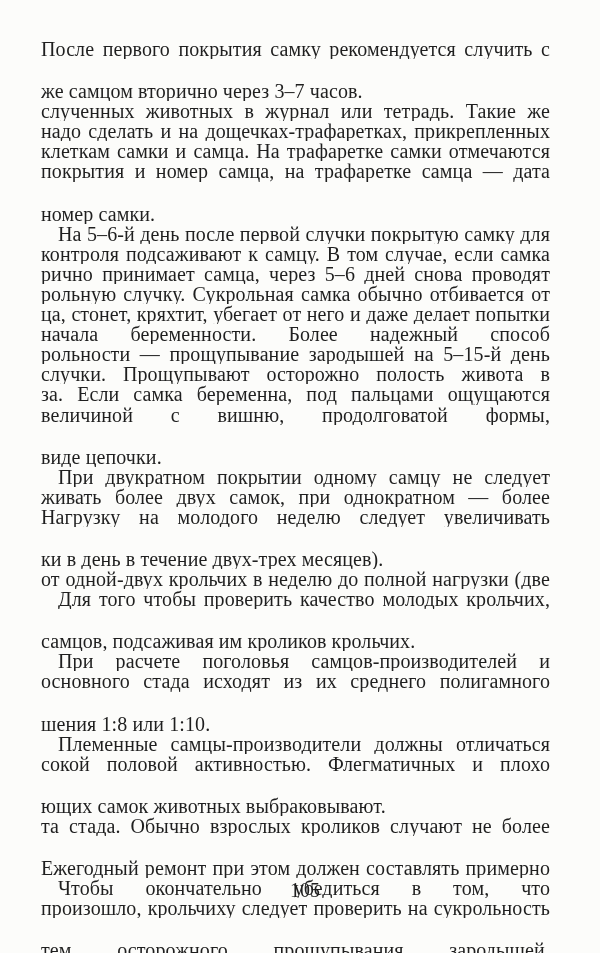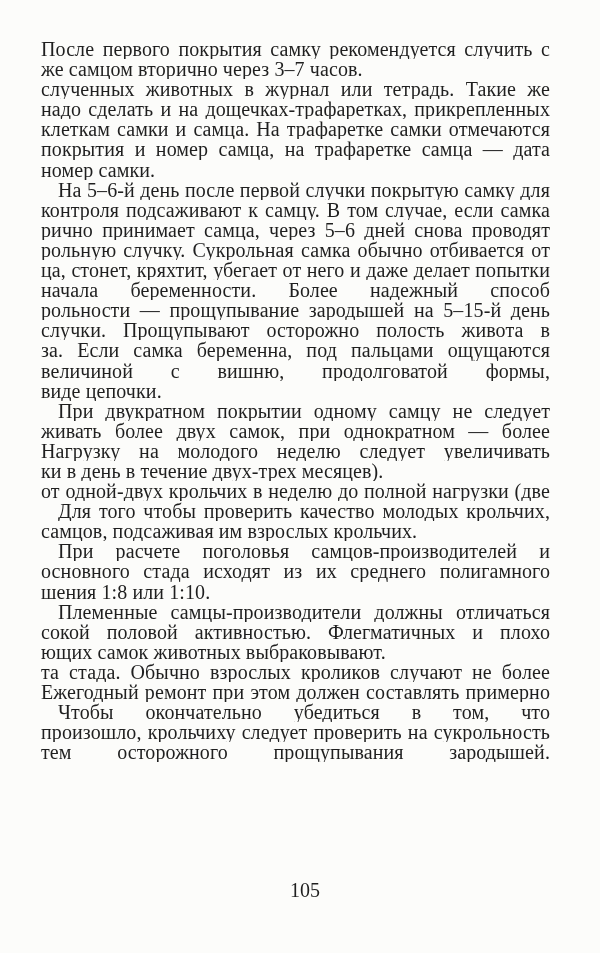--- a/index.html
+++ b/index.html
@@ -32,20 +32,21 @@
     margin: 0;
   }
   .line {
     text-align: justify;
     text-align-last: justify;
     height: 20.1px;
     overflow: hidden;
   }
   .line.last {
     text-align-last: left;
+    margin-top: 22px;
   }
   .line.indent {
     padding-left: 17px;
   }
   .page-number {
     position: absolute;
     top: 879px;
     left: 0;
     width: 610px;
     text-align: center;
@@ -84,21 +85,21 @@
       </div>
       <div class="paragraph">
         <div class="line indent">При двукратном покрытии одному самцу не следует подса-</div>
         <div class="line">живать более двух самок, при однократном — более четырех.</div>
         <div class="line">Нагрузку на молодого неделю следует увеличивать постепенно —</div>
         <div class="line last">ки в день в течение двух-трех месяцев).</div>
         <div class="line">от одной-двух крольчих в неделю до полной нагрузки (две сам-</div>
       </div>
       <div class="paragraph">
         <div class="line indent">Для того чтобы проверить качество молодых крольчих, их</div>
-        <div class="line last">самцов, подсаживая им взрослых крольчих.</div>
+        <div class="line last">самцов, подсаживая им кроликов крольчих.</div>
       </div>
       <div class="paragraph">
         <div class="line indent">При расчете поголовья самцов-производителей и крольчих</div>
         <div class="line">основного стада исходят из их среднего полигамного соотно-</div>
         <div class="line last">шения 1:8 или 1:10.</div>
       </div>
       <div class="paragraph">
         <div class="line indent">Племенные самцы-производители должны отличаться вы-</div>
         <div class="line">сокой половой активностью. Флегматичных и плохо покрыва-</div>
         <div class="line last">ющих самок животных выбраковывают.</div>

